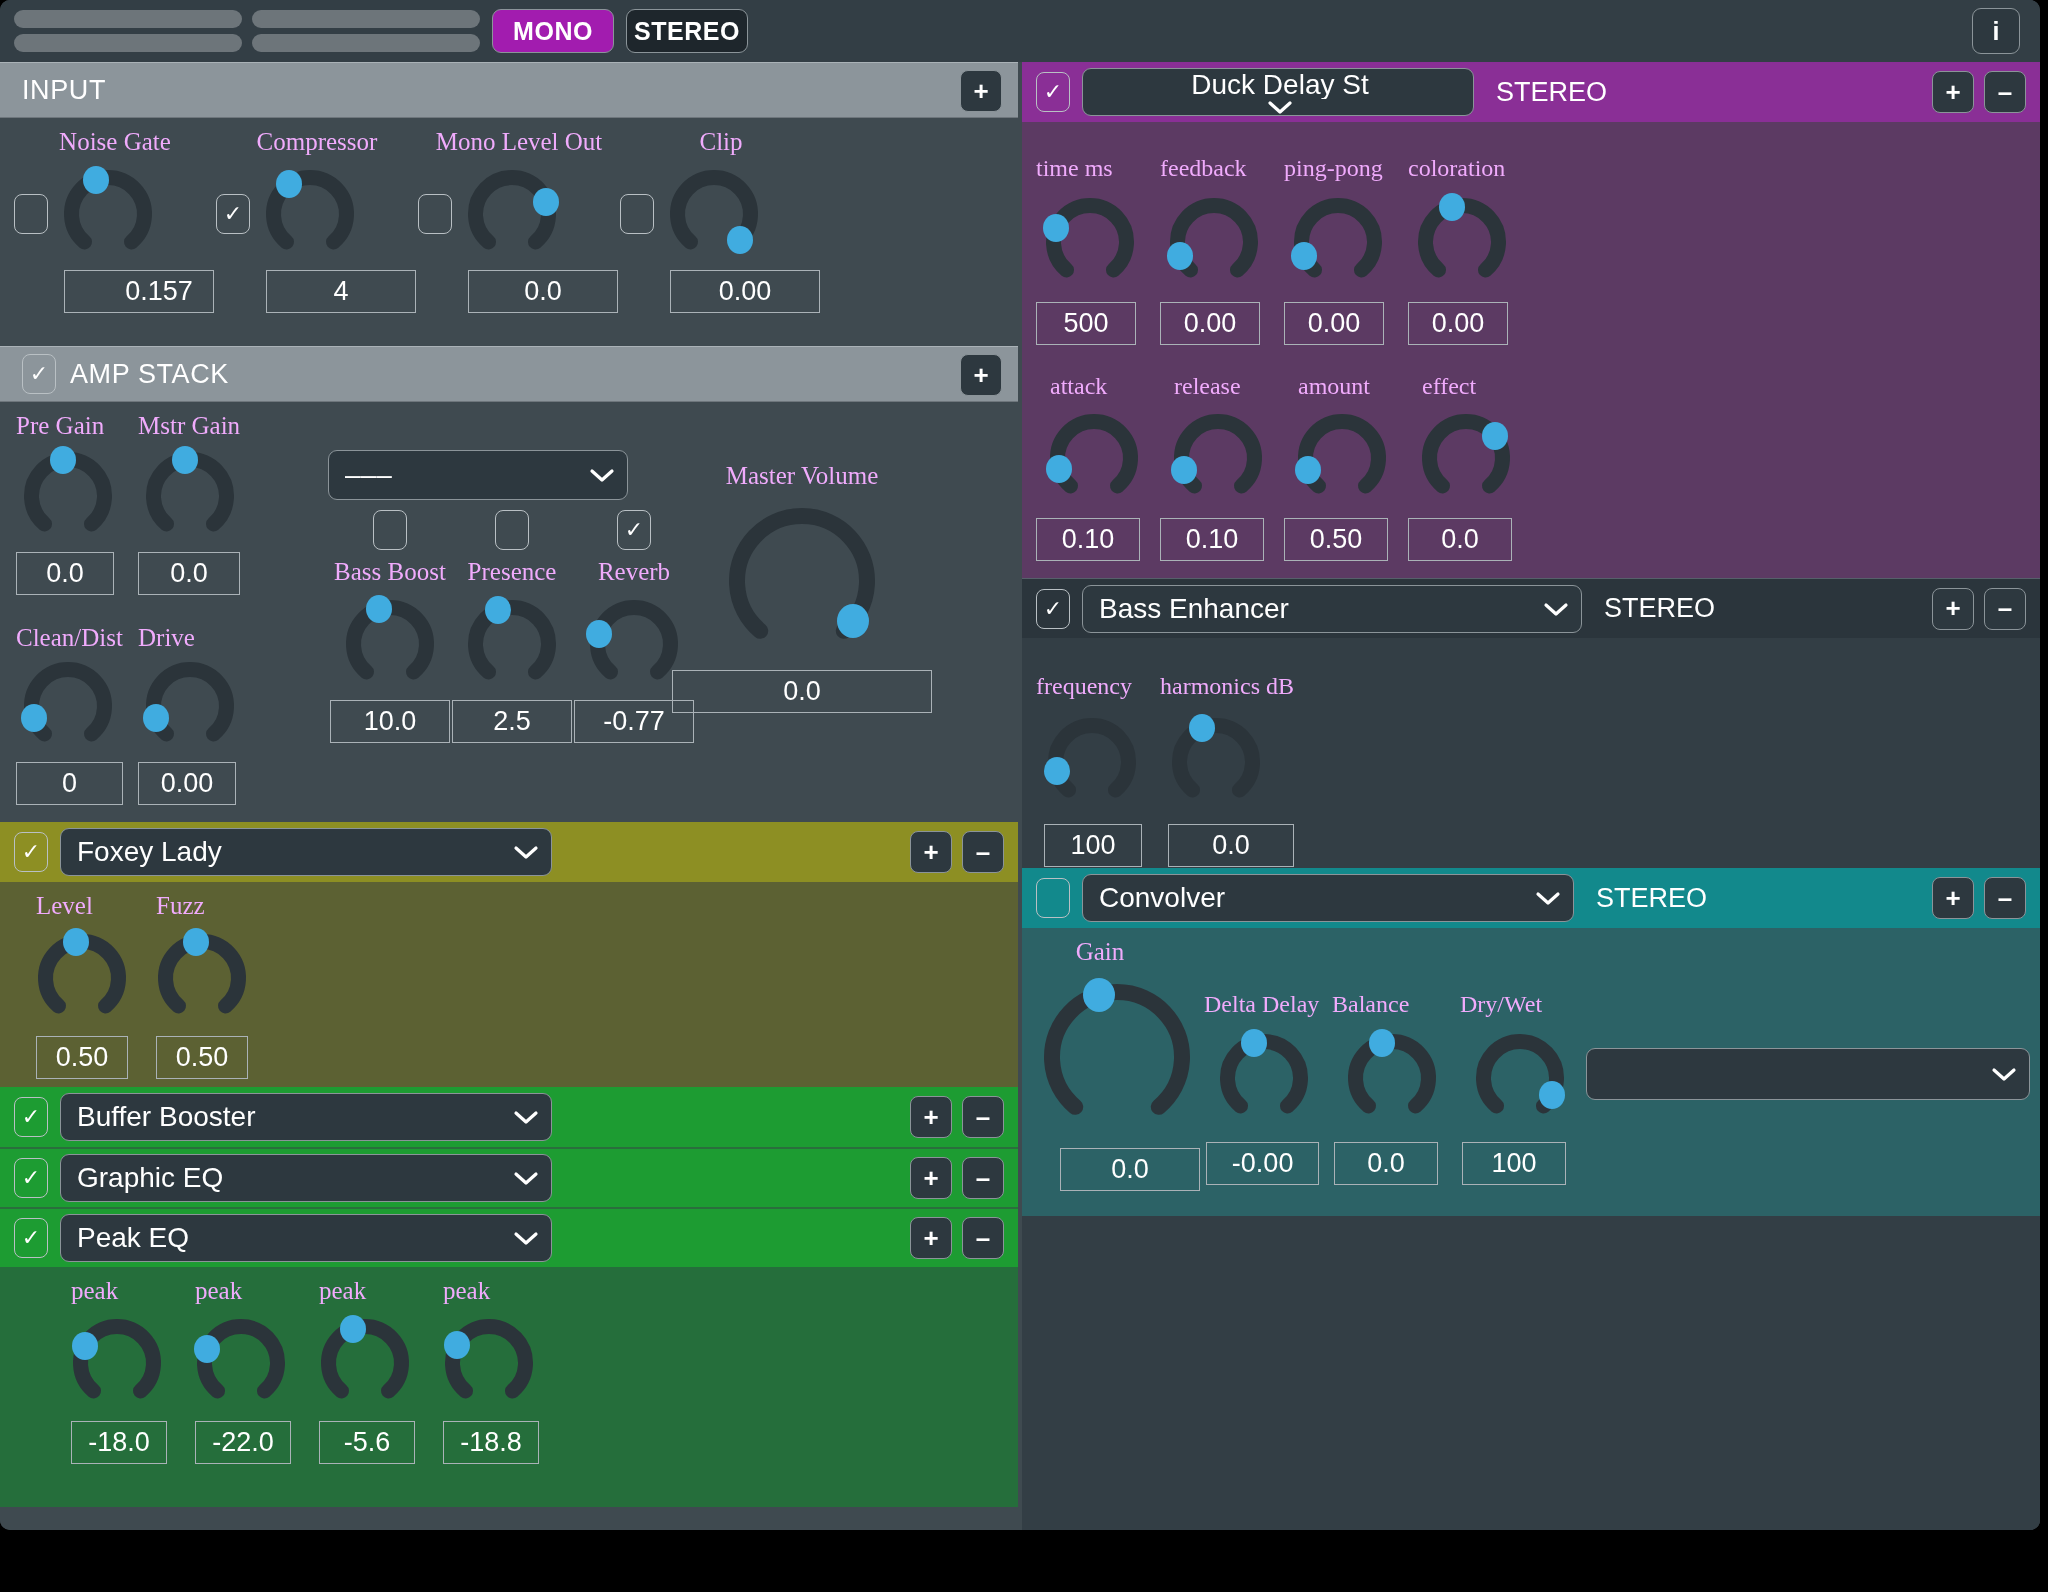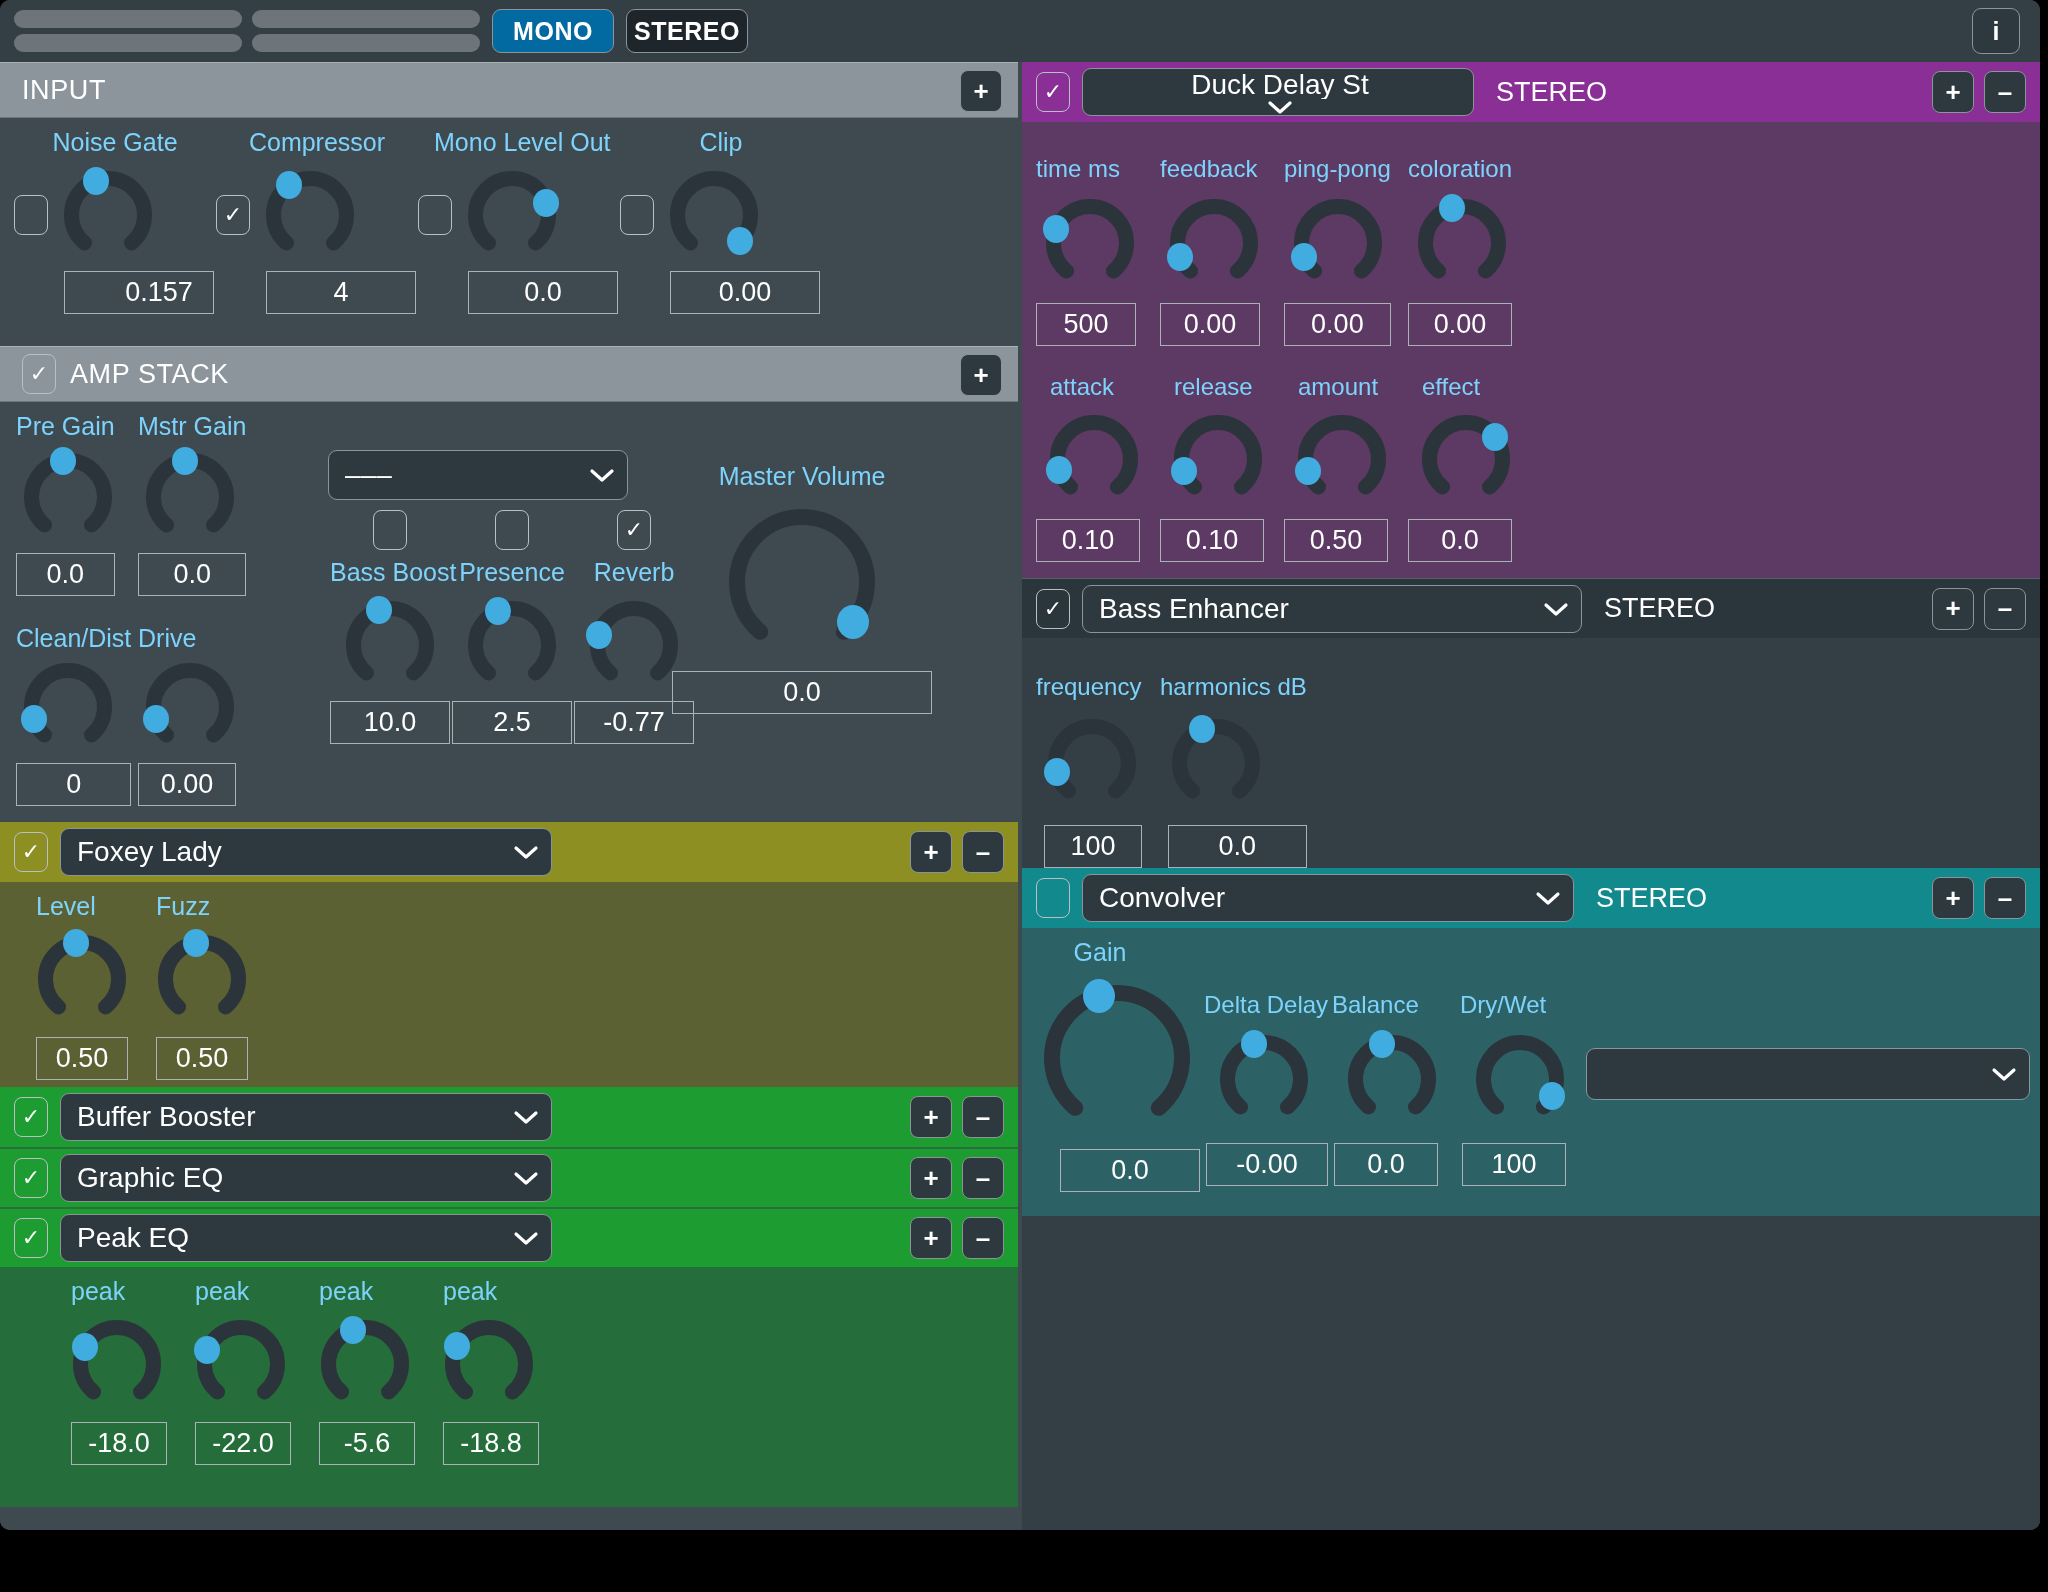--- a/index.html
+++ b/index.html
@@ -29,21 +29,21 @@
   .meters { display: flex; gap: 10px; }
   .meter-col { display: flex; flex-direction: column; gap: 6px; }
   .meter-bar {
     width: 228px; height: 18px;
     background: #6d757a; border-radius: 9px;
   }
   .modebtn {
     height: 44px; min-width: 122px;
     border-radius: 9px;
     border: 1.5px solid #8b9499;
-    background: #0369a1;
+    background: #a21caf;
     color: #ffffff;
     font-size: 25px; font-weight: bold;
     letter-spacing: 0.5px;
     display: flex; align-items: center; justify-content: center;
     margin-left: 12px;
     cursor: pointer;
   }
   .modebtn.active { background: #1e262c; }
   .infobtn {
     position: absolute; right: 20px; top: 8px;
@@ -122,21 +122,21 @@
   .vbox {
     border: 1.3px solid #aab2b7;
     background: transparent;
     color: #ffffff;
     font-size: 27px;
     text-align: center;
     padding: 5px 4px;
     min-width: 74px;
     cursor: text;
   }
-  .lbl { color: #7dd3fc; font-size: 25px; white-space: nowrap; }
+  .lbl { color: #f0abfc; font-size: 25px; white-space: nowrap; font-family: Liberation Serif, serif; }
   .lbl.sm { font-size: 24px; margin-top: 21px; }
 
   
   .dd {
     background: #2d383f;
     border: 1.4px solid #8b9499;
     border-radius: 9px;
     height: 48px;
     display: flex; align-items: center;
     padding: 0 12px 0 16px;

